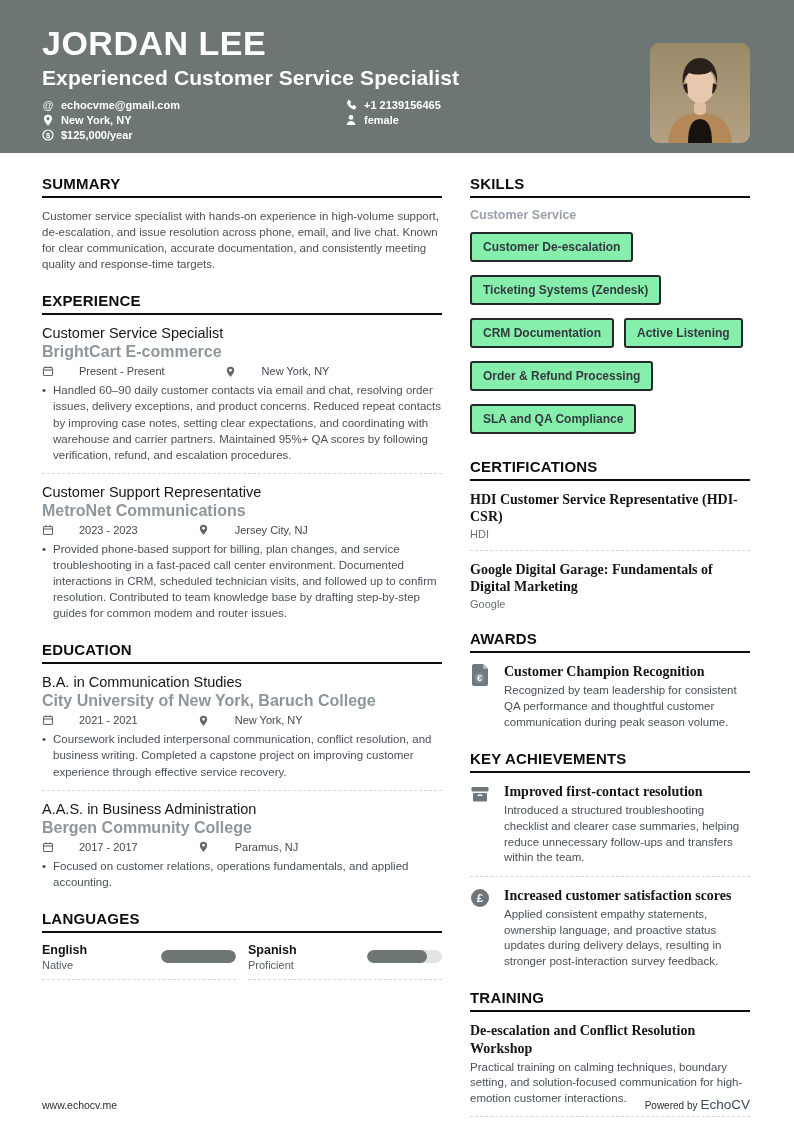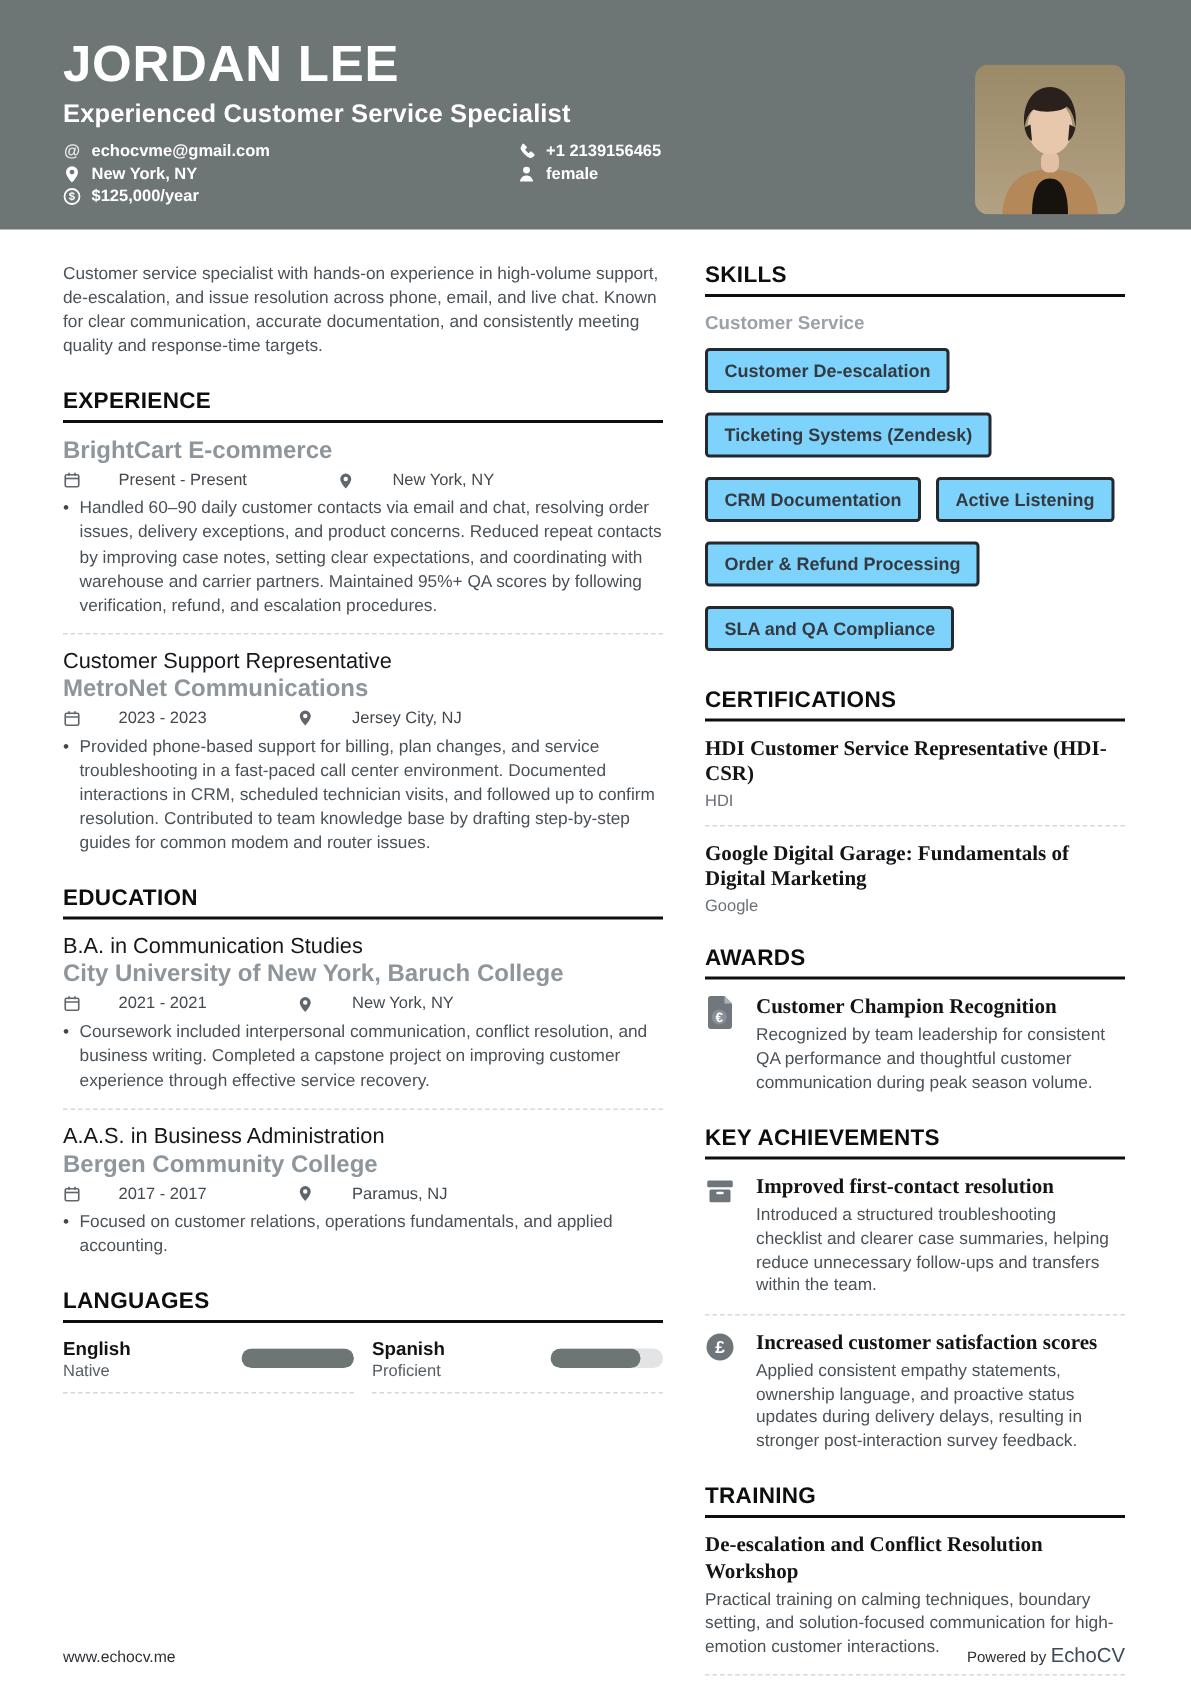--- a/index.html
+++ b/index.html
@@ -16,21 +16,21 @@
     background:#6d7575;
     height:153px;
     padding:26px 44px 0 42px;
     position:relative;
     color:#ffffff;
   }
   .name {
     font-size:34px; font-weight:800; letter-spacing:.5px; line-height:1.05;
   }
   .headline {
-    font-size:17px; font-weight:700; margin-top:4px; letter-spacing:.1px;
+    font-size:21px; font-weight:700; margin-top:4px; letter-spacing:.1px;
   }
   .contact-wrap { display:flex; margin-top:9px; }
   .contact-col { display:flex; flex-direction:column; gap:3px; }
   .contact-col.c1 { width:303px; }
   .contact-row { display:flex; align-items:center; gap:7px; font-size:11px; font-weight:700; }
   .cicon { width:12px; height:12px; display:inline-flex; align-items:center; justify-content:center; flex:0 0 12px; }
   .cicon svg { display:block; }
   .at-glyph { font-size:11px; font-weight:700; opacity:.85; }
   .photo {
     position:absolute; top:43px; right:44px;
@@ -64,21 +64,21 @@
     padding-bottom:8px; border-bottom:1.5px dashed #d5d8da;
   }
   .lang-name { font-size:12.5px; font-weight:700; color:#111315; }
   .lang-level { font-size:11px; color:#565d63; margin-top:2px; }
   .bar { width:75px; height:13px; border-radius:7px; background:#e2e4e5; overflow:hidden; }
   .bar-fill { height:100%; border-radius:7px; background:#6d7575; }
   
   .skill-cat { font-size:12.5px; font-weight:700; color:#9aa1a8; margin:2px 0 10px; }
   .chips { display:flex; flex-wrap:wrap; gap:13px 10px; }
   .chip {
-    border:2px solid #24292e; border-radius:3px; background:#7dd3fc;
+    border:2px solid #24292e; border-radius:3px; background:#86efac;
     padding:6px 11px; font-size:12px; font-weight:700; color:#343a40; white-space:nowrap;
   }
   .item-title { font-size:14px; font-weight:700; color:#121416; line-height:1.22;font-family:Liberation Serif, serif; }
   .item-sub { font-size:11px; color:#6a7076; margin-top:3px; }
   .item-desc { font-size:11.5px; color:#4a5157; line-height:1.36; margin-top:3px; }
   .icon-item { display:flex; gap:10px; }
   .icon-item .iwrap { flex:0 0 24px; padding-top:1px; }
   
   .footer {
     position:absolute; left:42px; right:44px; bottom:10px;
@@ -157,27 +157,29 @@
       <path d="M33 42c1 5 3 8 5 9l-1-11zM67 42c-1 5-3 8-5 9l1-11z" fill="#2a211c"></path>
     </svg>
   </div>
 </div>
 
 <div class="columns">
 
   <div class="col-left">
 
     <section>
+      <div class="sec-title">SUMMARY</div>
       <div class="body-text">Customer service specialist with hands-on experience in high-volume support, de-escalation, and issue resolution across phone, email, and live chat. Known for clear communication, accurate documentation, and consistently meeting quality and response-time targets.</div>
     </section>
 
     <section>
       <div class="sec-title">EXPERIENCE</div>
 
       <div>
+        <div class="xp-title">Customer Service Specialist</div>
         <div class="xp-company">BrightCart E-commerce</div>
         <div class="meta">
           <span class="micon">
             <svg width="12" height="12" viewBox="0 0 12 12">
                 <rect x="1.5" y="2.5" width="9" height="8" rx="1" fill="none" stroke="#60666c" stroke-width="1.1"></rect>
                 <line x1="1.5" y1="5" x2="10.5" y2="5" stroke="#60666c" stroke-width="1.1"></line>
                 <line x1="4" y1="1.2" x2="4" y2="3.2" stroke="#60666c" stroke-width="1.1"></line>
                 <line x1="8" y1="1.2" x2="8" y2="3.2" stroke="#60666c" stroke-width="1.1"></line>
               </svg>
           </span>

